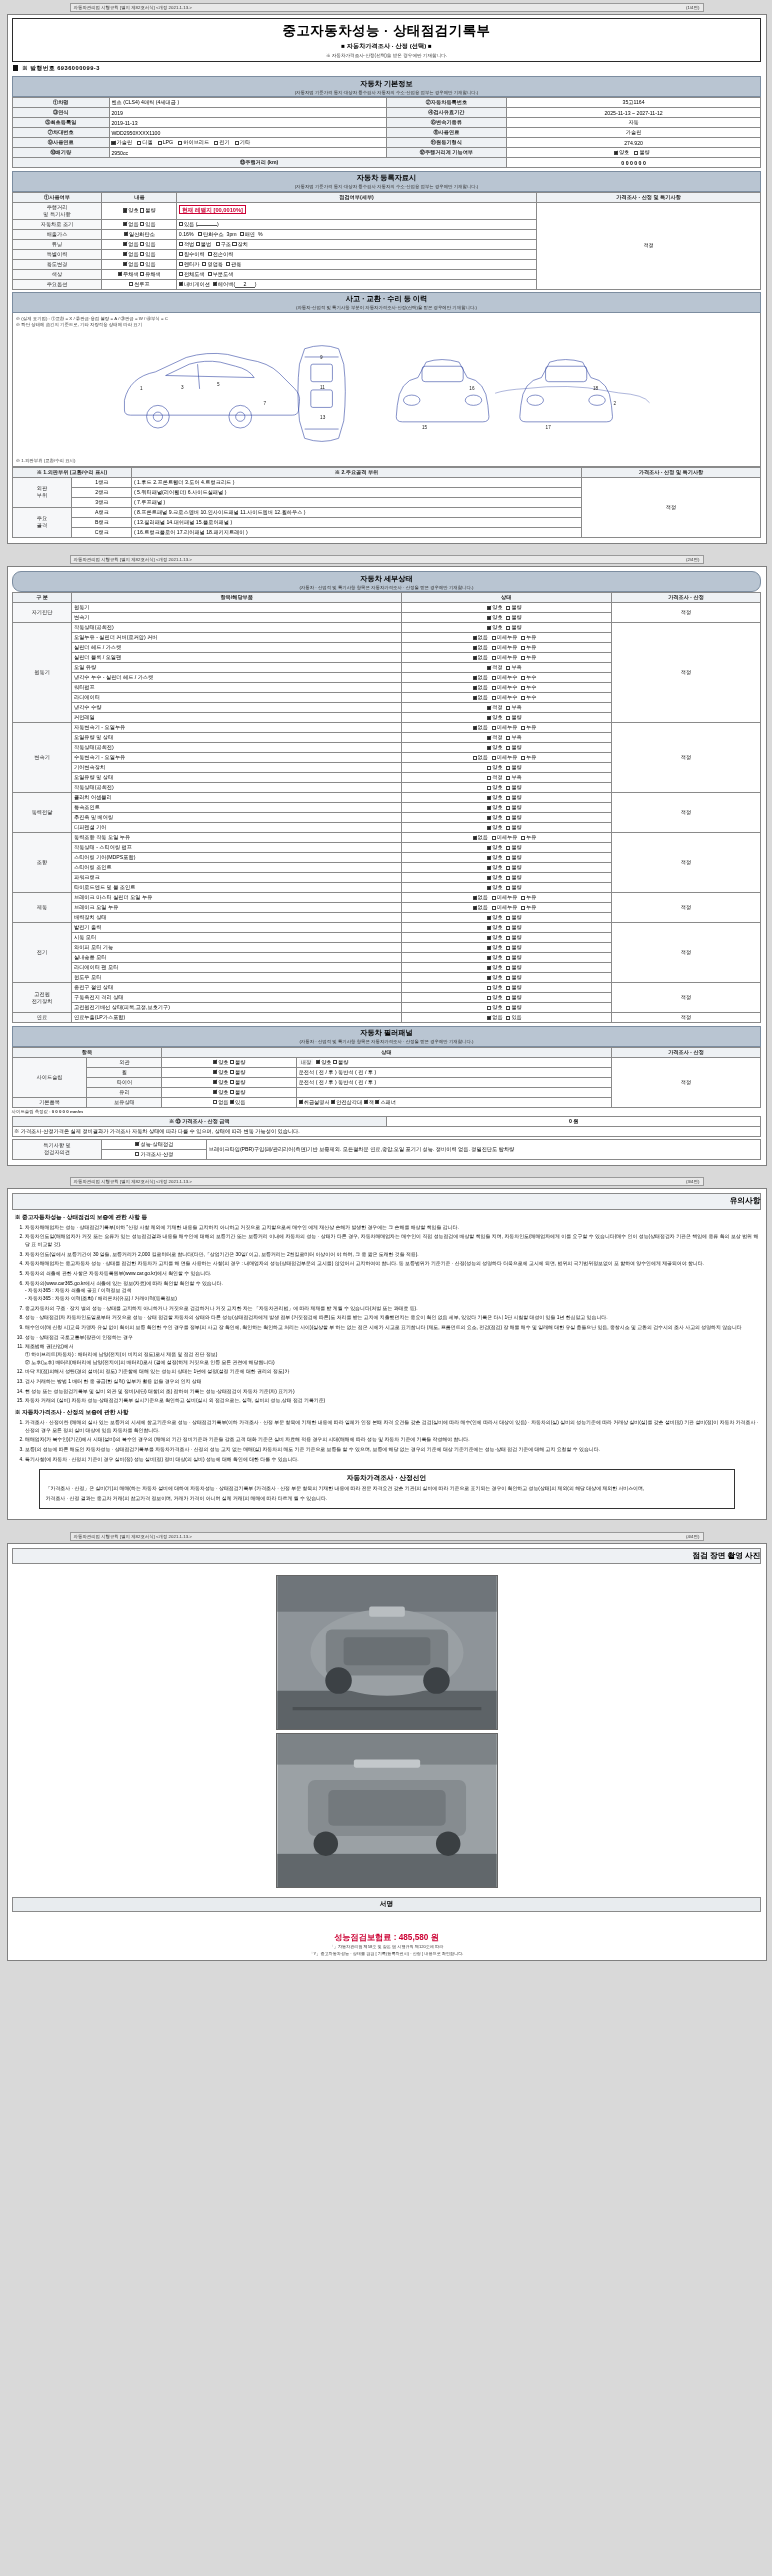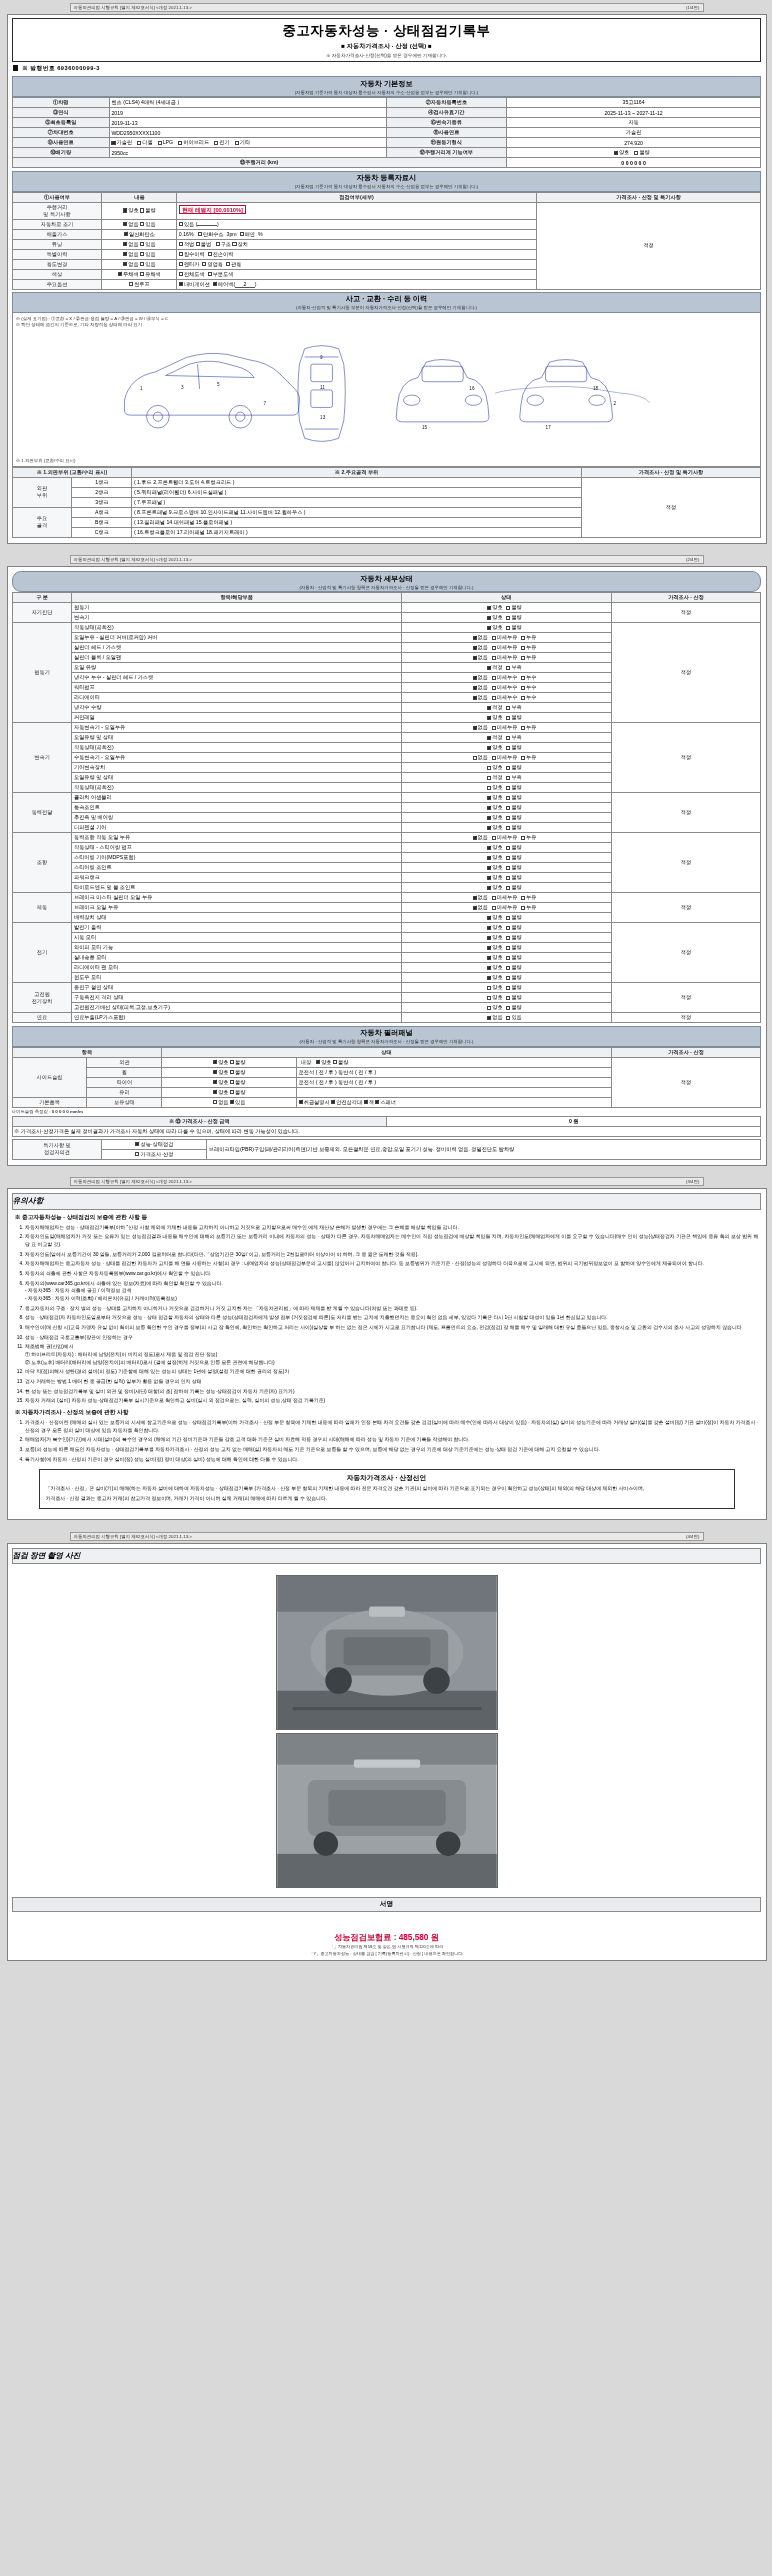--- a/index.html
+++ b/index.html
@@ -76,21 +76,21 @@
   .underline { border-bottom:0.5px solid #555; display:inline-block; min-width:19.6px; text-align:center;}
   .redbox { border:0.5px solid #c03; color:#c03; font-weight:bold; padding:0.5px 2.1px; font-size:5.7px;}
   .diagwrap { margin:0 4.1px; border:0.5px solid #8a8a8a; border-top:none; background:#fff; padding:2.1px 3.1px;}
   .carsvg { display:block; margin:0 auto; }
   .note-line { font-size:4.4px; color:#333; margin:1px 0; }
   .photoArea { text-align:center; padding:4.1px 0 2.1px 0;}
   .photo { width:222px; height:155px; margin:3.1px auto; border:0.5px solid #666; display:block;}
   .signbar { background:#e8ecef; border:0.5px solid #8a8a8a; text-align:center; font-size:6.7px; font-weight:bold; padding:2.1px 0; margin:3.1px 4.1px 0 4.1px;}
   .pricebar { text-align:center; font-size:8.2px; font-weight:bold; color:#c03; padding:3.1px 0 1px 0;}
   .footerline { font-size:4.1px; text-align:center; color:#333; padding:0 4.1px 3.1px 4.1px; line-height:1.5;}
-  .guide-title { text-align:left; font-size:7.7px; font-weight:bold; border:0.5px solid #8a8a8a; background:#eef1f4; margin:4.1px; padding:2.1px 0;font-style:italic;}
+  .guide-title { text-align:right; font-size:7.7px; font-weight:bold; border:0.5px solid #8a8a8a; background:#eef1f4; margin:4.1px; padding:2.1px 0;}
   .guide-h { font-size:5.7px; font-weight:bold; margin:4.1px 7.2px 2.1px 7.2px;}
   ol.guide { margin:0 7.2px 3.1px 17.5px; padding:0; }
   ol.guide li { font-size:4.9px; line-height:1.55; margin-bottom:2.1px; text-align:justify;}
   .declbox { border:1px solid #333; margin:5.2px 31px; padding:4.1px 6.2px;}
   .declbox .dt { text-align:center; font-weight:bold; font-size:6.7px; margin-bottom:2.6px;}
   .declbox p { font-size:4.9px; line-height:1.6; margin:1.5px 0; text-align:justify;}
   .tblnote { font-size:4.4px; color:#333; margin:1.5px 4.1px; }
   .sig-space { height:17.5px;}
 </style>
 </head>

